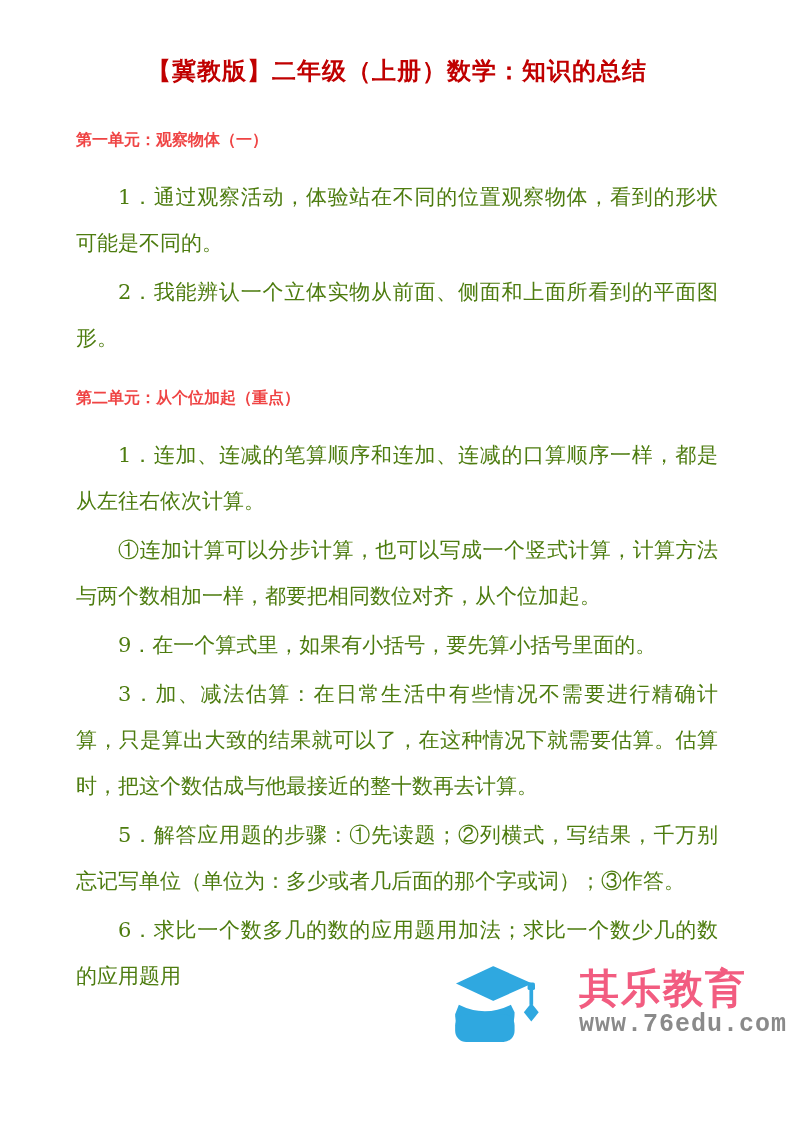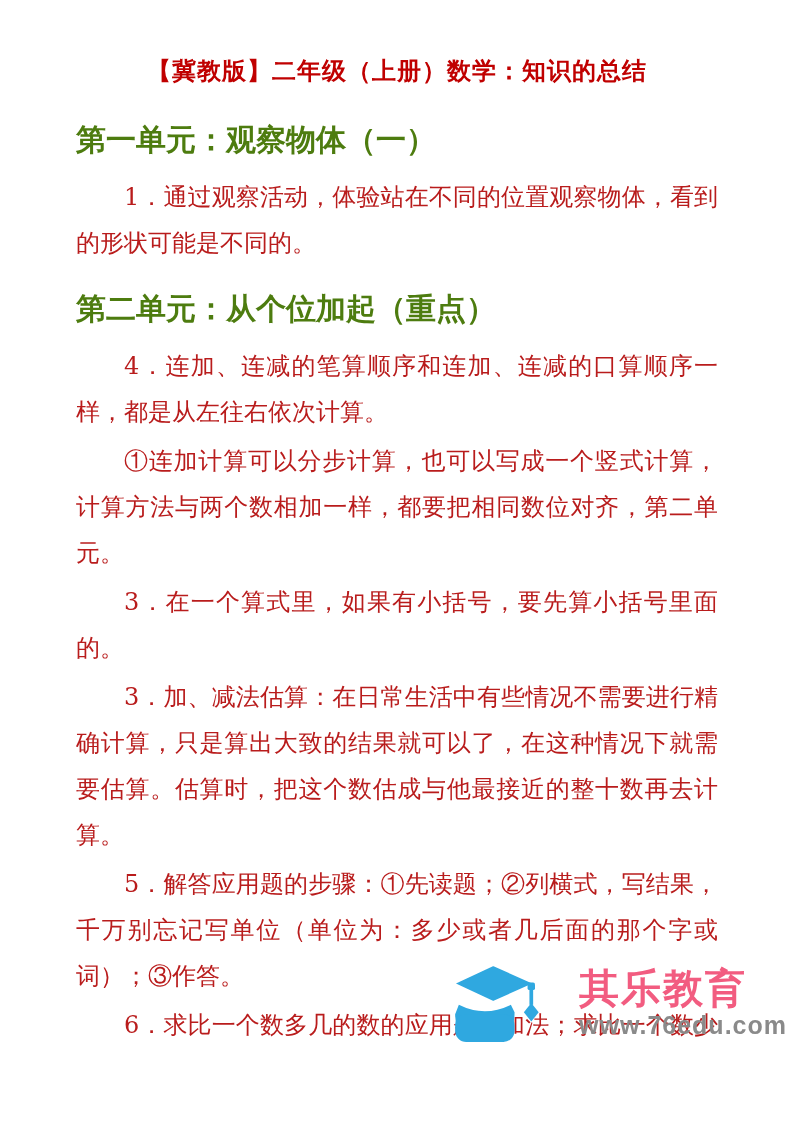--- a/index.html
+++ b/index.html
@@ -20,32 +20,32 @@
   .doc-title {
     text-align: center;
     font-size: 24px;
     line-height: 28px;
     font-weight: bold;
     color: #c00000;
     margin-bottom: 40px;
     letter-spacing: 1px;
   }
   .section-heading {
-    font-size: 30px;
+    font-size: 16px;
     line-height: 30px;
     font-weight: bold;
-    color: #4d7c0f;
-    margin-top: 28px;
+    color: #ef4444;
+    margin-top: 22px;
   }
   .para {
-    font-size: 24px;
+    font-size: 21px;
     line-height: 46px;
     text-indent: 2em;
     text-align: justify;
-    color: #b91c1c;
+    color: #4d7c0f;
     margin-top: 3px;
   }
   .section-heading + .para { margin-top: 19px; }
   .footer-logo {
     position: absolute;
     right: 6px;
     bottom: 0;
     display: flex;
     align-items: center;
     gap: 28px;
@@ -55,47 +55,48 @@
   .brand-name {
     font-family: "DejaVu Sans", "Liberation Sans", sans-serif;
     font-size: 40px;
     line-height: 44px;
     font-weight: bold;
     color: #f25c80;
     letter-spacing: 2px;
     white-space: nowrap;
   }
   .brand-url {
-    font-family: Liberation Sans, sans-serif;
+    font-family: Liberation Mono, monospace;
     font-size: 25px;
     line-height: 30px;
     font-weight: bold;
     color: #8a8a8a;
     letter-spacing: 1px;
     white-space: nowrap;
   }
 </style>
 </head>
 <body>
 
 <div class="page">
   <div class="content">
 
     <div class="doc-title">【冀教版】二年级（上册）数学：知识的总结</div>
 
     <div>
       <div class="section-heading">第一单元：观察物体（一）</div>
       <p class="para">1．通过观察活动，体验站在不同的位置观察物体，看到的形状可能是不同的。</p>
+      <p class="para">2．我能辨认一个立体实物从前面、侧面和上面所看到的平面图形。</p>
     </div>
 
     <div>
       <div class="section-heading">第二单元：从个位加起（重点）</div>
-      <p class="para">4．连加、连减的笔算顺序和连加、连减的口算顺序一样，都是从左往右依次计算。</p>
-      <p class="para">①连加计算可以分步计算，也可以写成一个竖式计算，计算方法与两个数相加一样，都要把相同数位对齐，第二单元。</p>
-      <p class="para">3．在一个算式里，如果有小括号，要先算小括号里面的。</p>
+      <p class="para">1．连加、连减的笔算顺序和连加、连减的口算顺序一样，都是从左往右依次计算。</p>
+      <p class="para">①连加计算可以分步计算，也可以写成一个竖式计算，计算方法与两个数相加一样，都要把相同数位对齐，从个位加起。</p>
+      <p class="para">9．在一个算式里，如果有小括号，要先算小括号里面的。</p>
       <p class="para">3．加、减法估算：在日常生活中有些情况不需要进行精确计算，只是算出大致的结果就可以了，在这种情况下就需要估算。估算时，把这个数估成与他最接近的整十数再去计算。</p>
       <p class="para">5．解答应用题的步骤：①先读题；②列横式，写结果，千万别忘记写单位（单位为：多少或者几后面的那个字或词）；③作答。</p>
       <p class="para">6．求比一个数多几的数的应用题用加法；求比一个数少几的数的应用题用</p>
     </div>
 
   </div>
 
   <div class="footer-logo">
     <svg class="cap-icon" width="94" height="78" viewBox="0 0 100 84" xmlns="http://www.w3.org/2000/svg">
 

